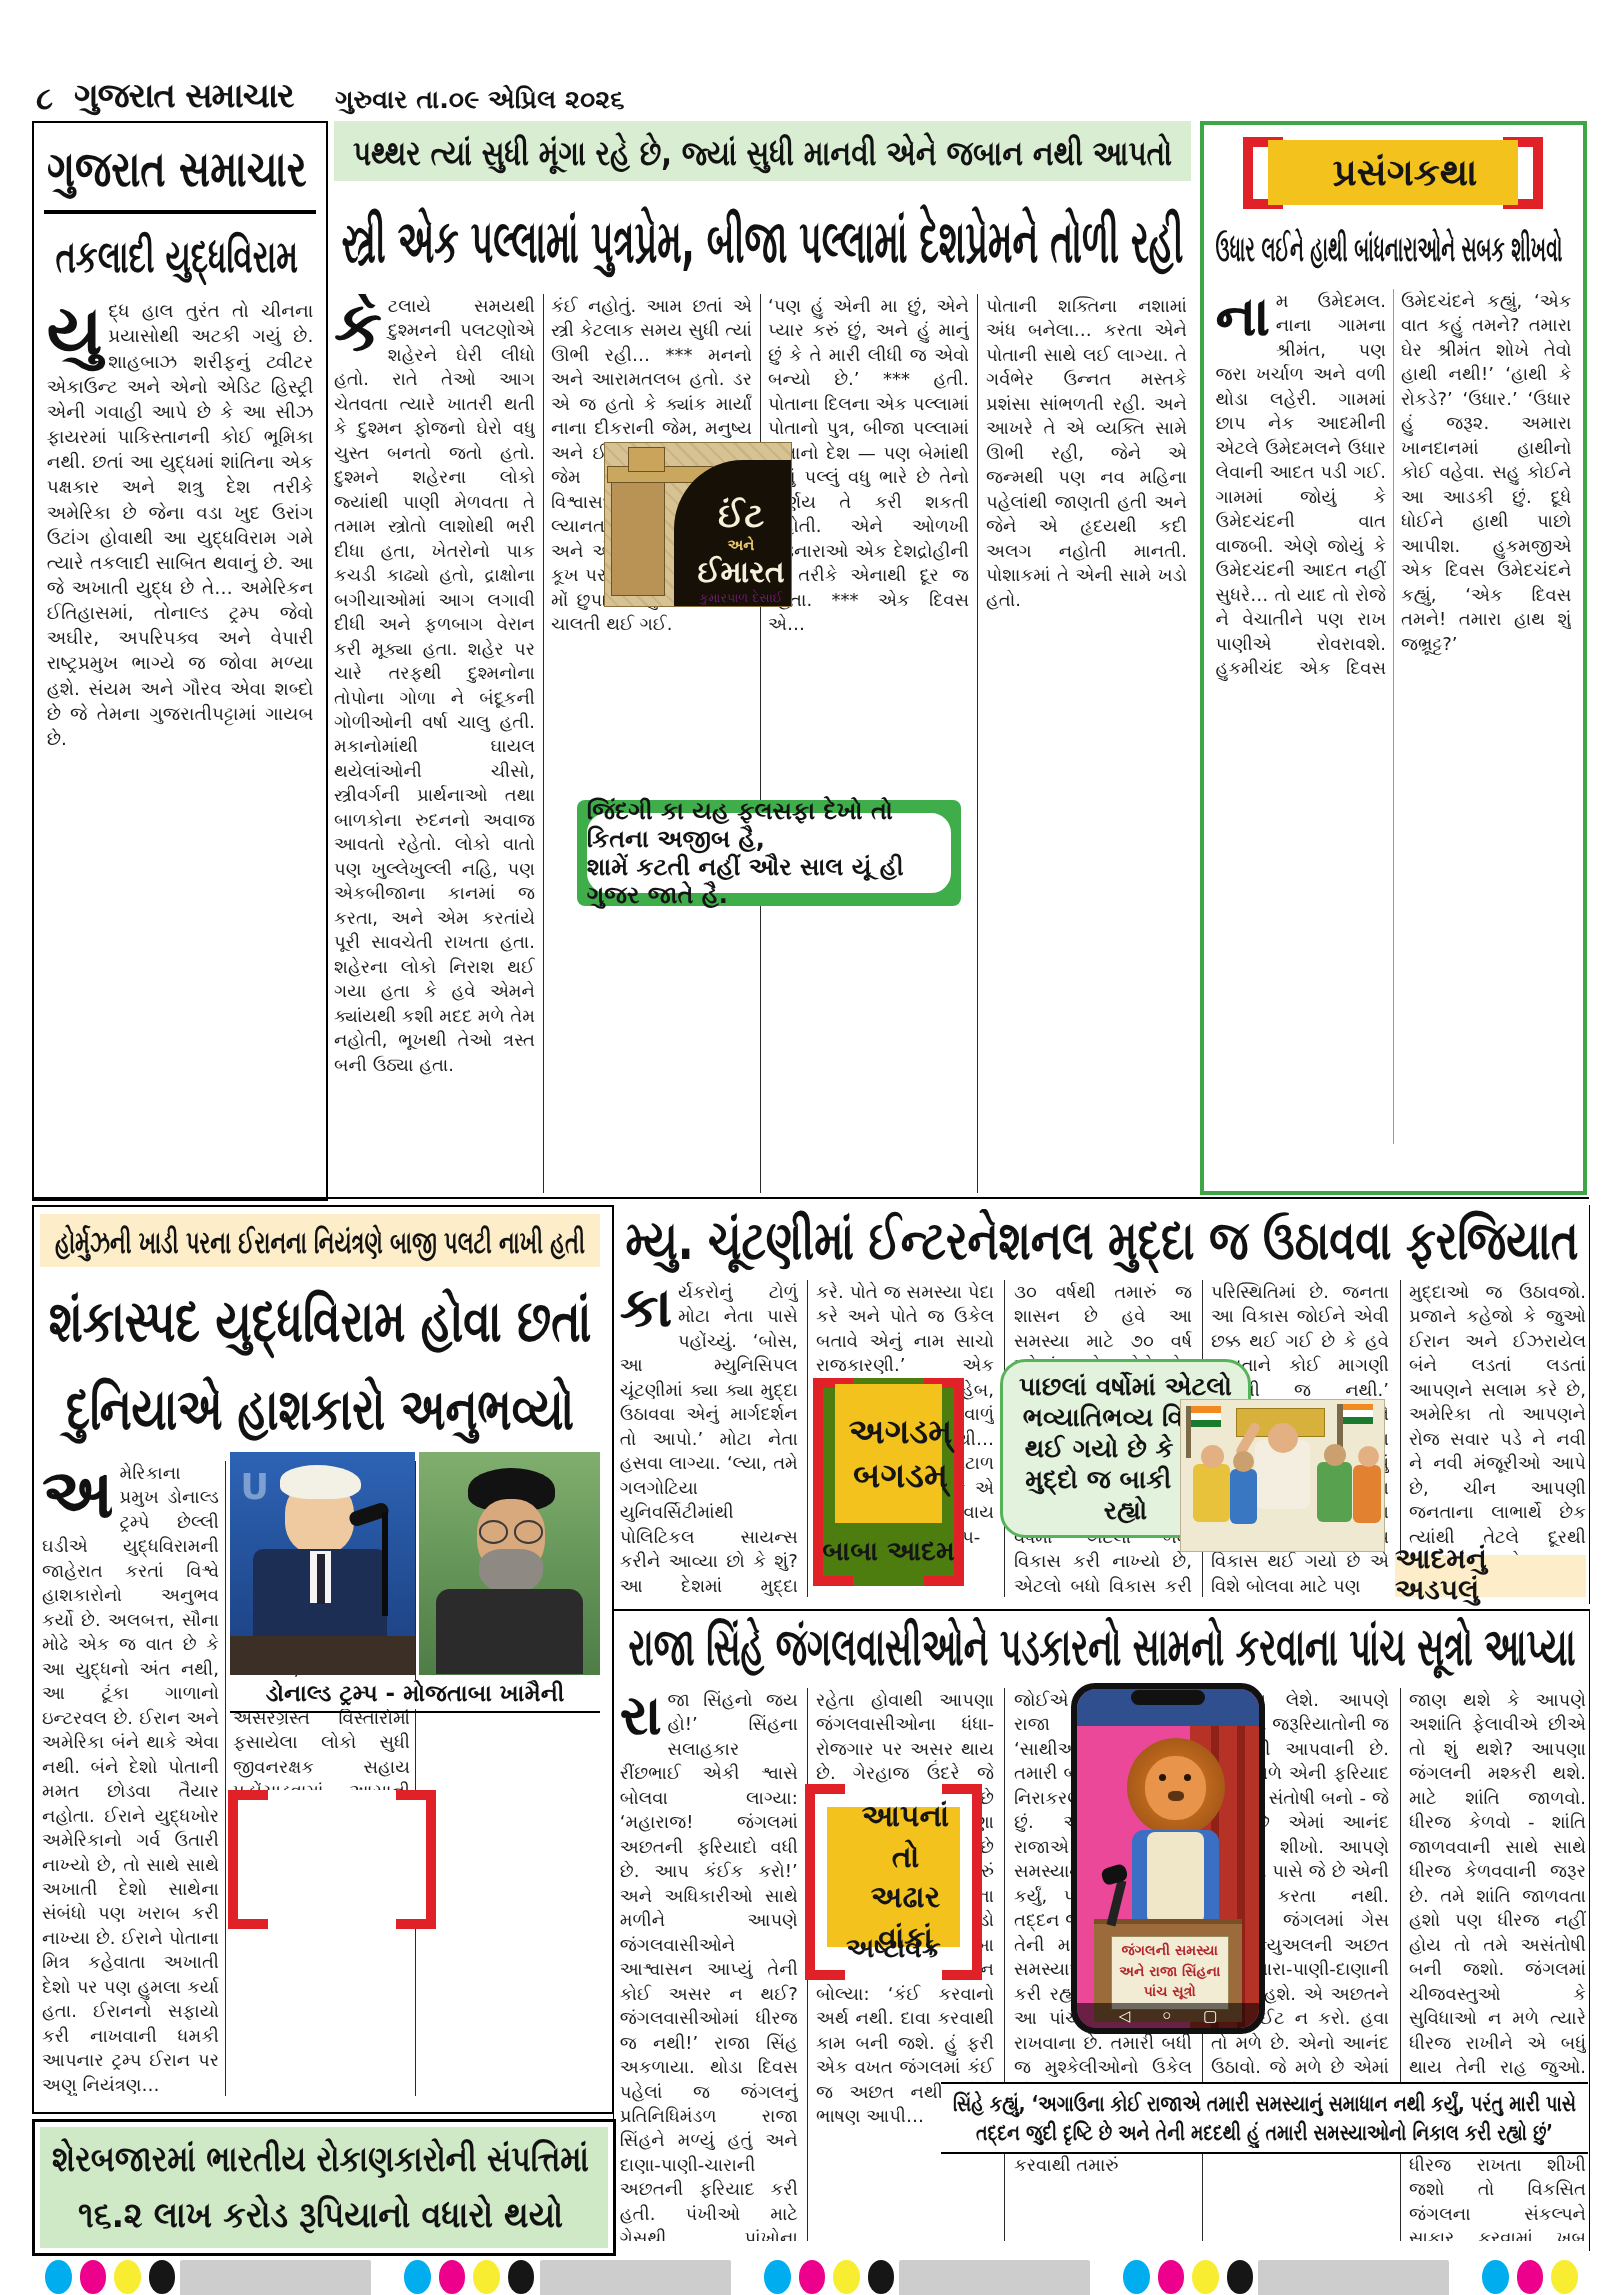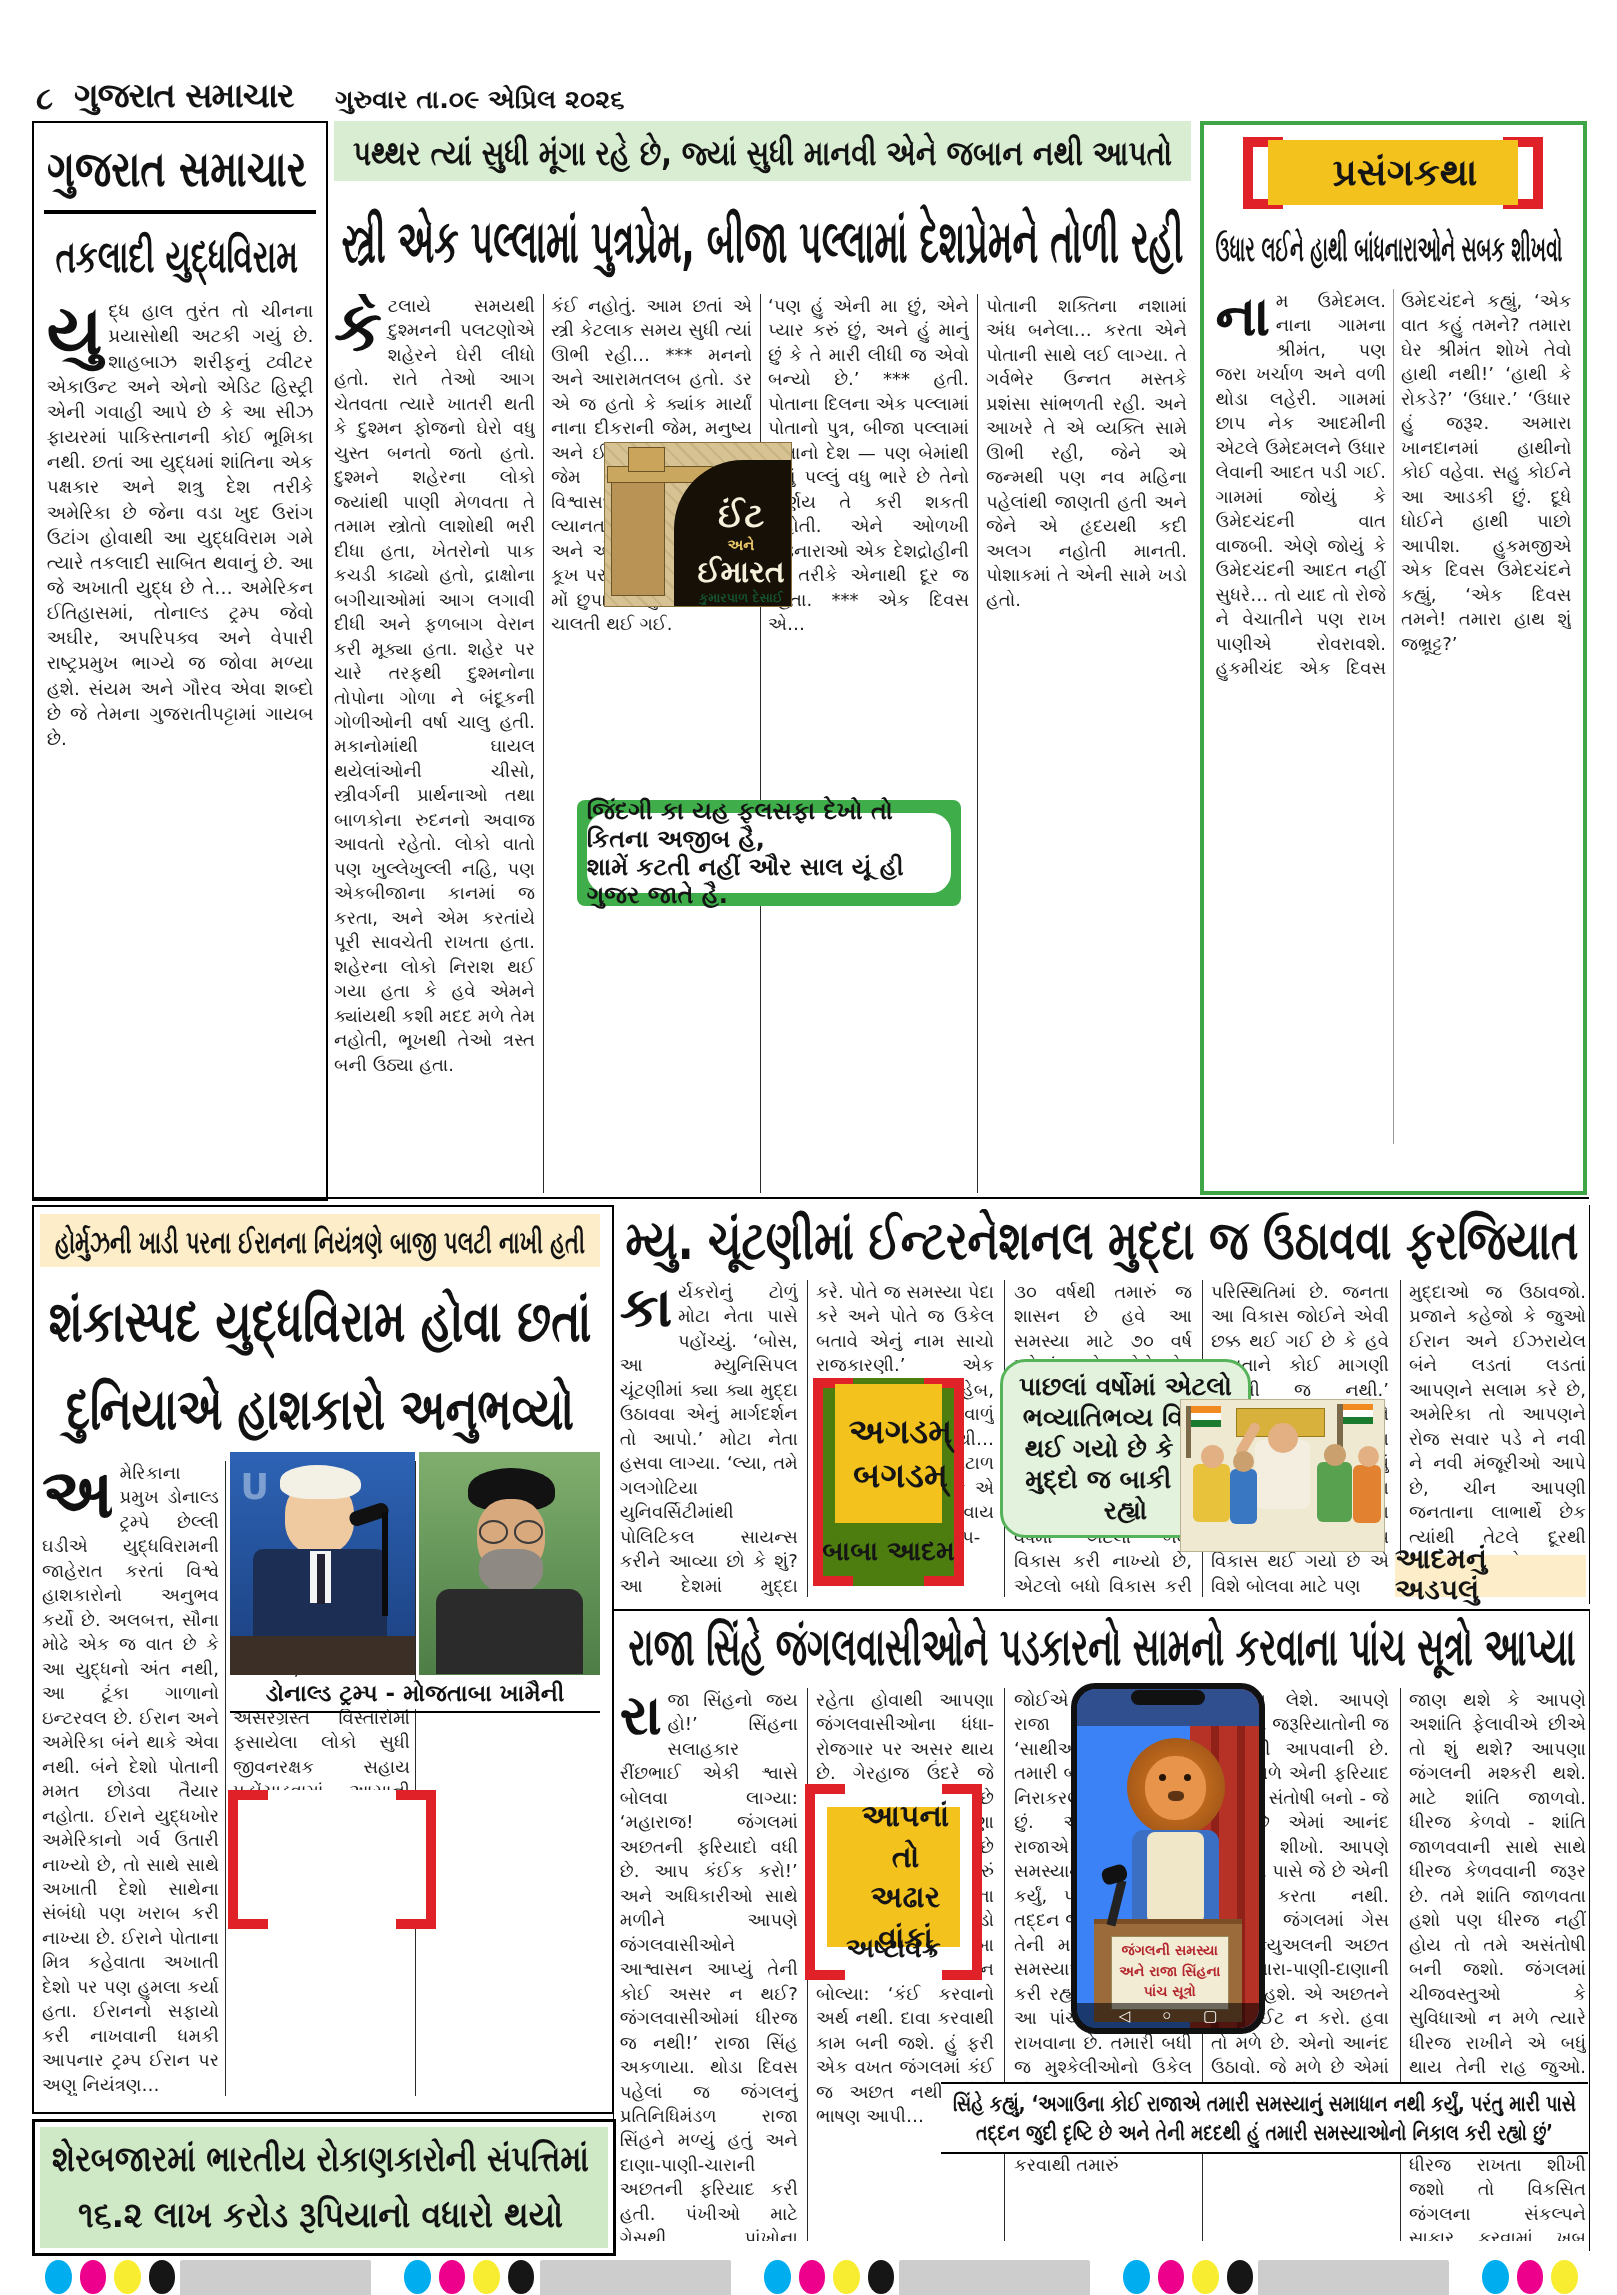--- a/index.html
+++ b/index.html
@@ -75,21 +75,21 @@
     <div class="photo" style="left:270px;top:321px;width:186px;height:163px;background:#d7c294;border:1.2px solid #8a713f;z-index:3;">
       <div class="abs" style="left:0;top:0;width:100%;height:100%;background:repeating-linear-gradient(45deg,#d7c294 0 8px,#c9b484 8px 10.4px);"></div>
       <div class="abs" style="left:5.8px;top:35px;width:52px;height:116px;background:#b99256;border:1.7px solid #6d5426;"></div>
       <div class="abs" style="left:2.3px;top:23px;width:104px;height:15px;background:#c9a75f;border:1.7px solid #6d5426;"></div>
       <div class="abs" style="left:23px;top:3.5px;width:35px;height:23px;background:#caa45a;border:1.7px solid #6d5426;"></div>
       <div class="abs" style="left:69px;top:17.3px;width:117px;height:146px;background:#161006;border-top-left-radius:69px;"></div>
       <div class="abs" style="left:87px;top:52px;width:98px;text-align:center;color:#f3e3b0;font-weight:900;font-family:'DejaVu Sans',sans-serif;z-index:4;">
         <div style="font-size:34px;color:#f7f1dc;">ઈંટ</div>
         <div style="font-size:15px;color:#e8c76a;">અને</div>
         <div style="font-size:30px;color:#f7f1dc;">ઈમારત</div>
-        <div style="font-size:12.7px;color:#14532d;margin-top:0;font-weight:bold;">કુમારપાળ દેસાઈ</div>
+        <div style="font-size:12.7px;color:#701a75;margin-top:0;font-weight:normal;">કુમારપાળ દેસાઈ</div>
       </div>
     </div>
 
     <div class="greenquote abs" style="left:243px;top:679px;width:384px;height:106px;z-index:3;">
       <div class="inner">
         <div style="font-size:24px;font-weight:bold;font-family:'DejaVu Sans',sans-serif;">જિંદગી કા યહ ફલસફા દેખો તો કિતના અજીબ હૈ,</div>
         <div style="font-size:24px;font-weight:bold;font-family:'DejaVu Sans',sans-serif;">શામેં કટતી નહીં ઔર સાલ યૂં હી ગુજર જાતે હૈ.</div>
       </div>
     </div>
   </div>
@@ -248,21 +248,21 @@
       <div class="bracket-l"></div>
       <div class="bracket-r"></div>
       <div class="ybox" style="left:22px;right:22px;top:7px;height:140px;font-size:30px;line-height:1.35;margin-top:16px;">
         <div>આપનાં તો</div>
         <div>અઢાર વાંકાં</div>
       </div>
       <div class="author-line" style="top:148px;font-size:26.6px;">અષ્ટાવક્ર</div>
     </div>
 
     <div class="photo" style="left:457px;top:72px;width:194px;height:351px;background:#111;border-radius:24px;z-index:3;">
-      <div class="abs" style="left:5.8px;top:5.8px;right:5.8px;bottom:5.8px;border-radius:19.6px;overflow:hidden;background:#3b82f6;">
+      <div class="abs" style="left:5.8px;top:5.8px;right:5.8px;bottom:5.8px;border-radius:19.6px;overflow:hidden;background:#ec4899;">
         <div class="abs" style="right:0;top:0;width:69px;height:100%;background:#b63227;"></div>
         <div class="abs" style="right:14px;top:0;width:8px;height:100%;background:#8f2118;"></div>
         <div class="abs" style="right:40px;top:0;width:8px;height:100%;background:#8f2118;"></div>
         <div class="abs" style="left:0;top:0;width:100%;height:37px;background:#2f4f8f;"></div>
         <div class="abs" style="left:50px;top:49px;width:98px;height:98px;background:radial-gradient(circle,#c06a1e 40%,#8f4a12 100%);border-radius:50%;"></div>
         <div class="abs" style="left:68px;top:67px;width:61px;height:64px;background:#e8944a;border-radius:48%;"></div>
         <div class="abs" style="left:82px;top:85px;width:7px;height:7px;background:#241507;border-radius:50%;"></div>
         <div class="abs" style="left:107px;top:85px;width:7px;height:7px;background:#241507;border-radius:50%;"></div>
         <div class="abs" style="left:91px;top:102px;width:16px;height:10.4px;background:#5d3413;border-radius:40%;"></div>
         <div class="abs" style="left:55px;top:141px;width:87px;height:104px;background:#3a6fc4;border-radius:11.6px;"></div>

